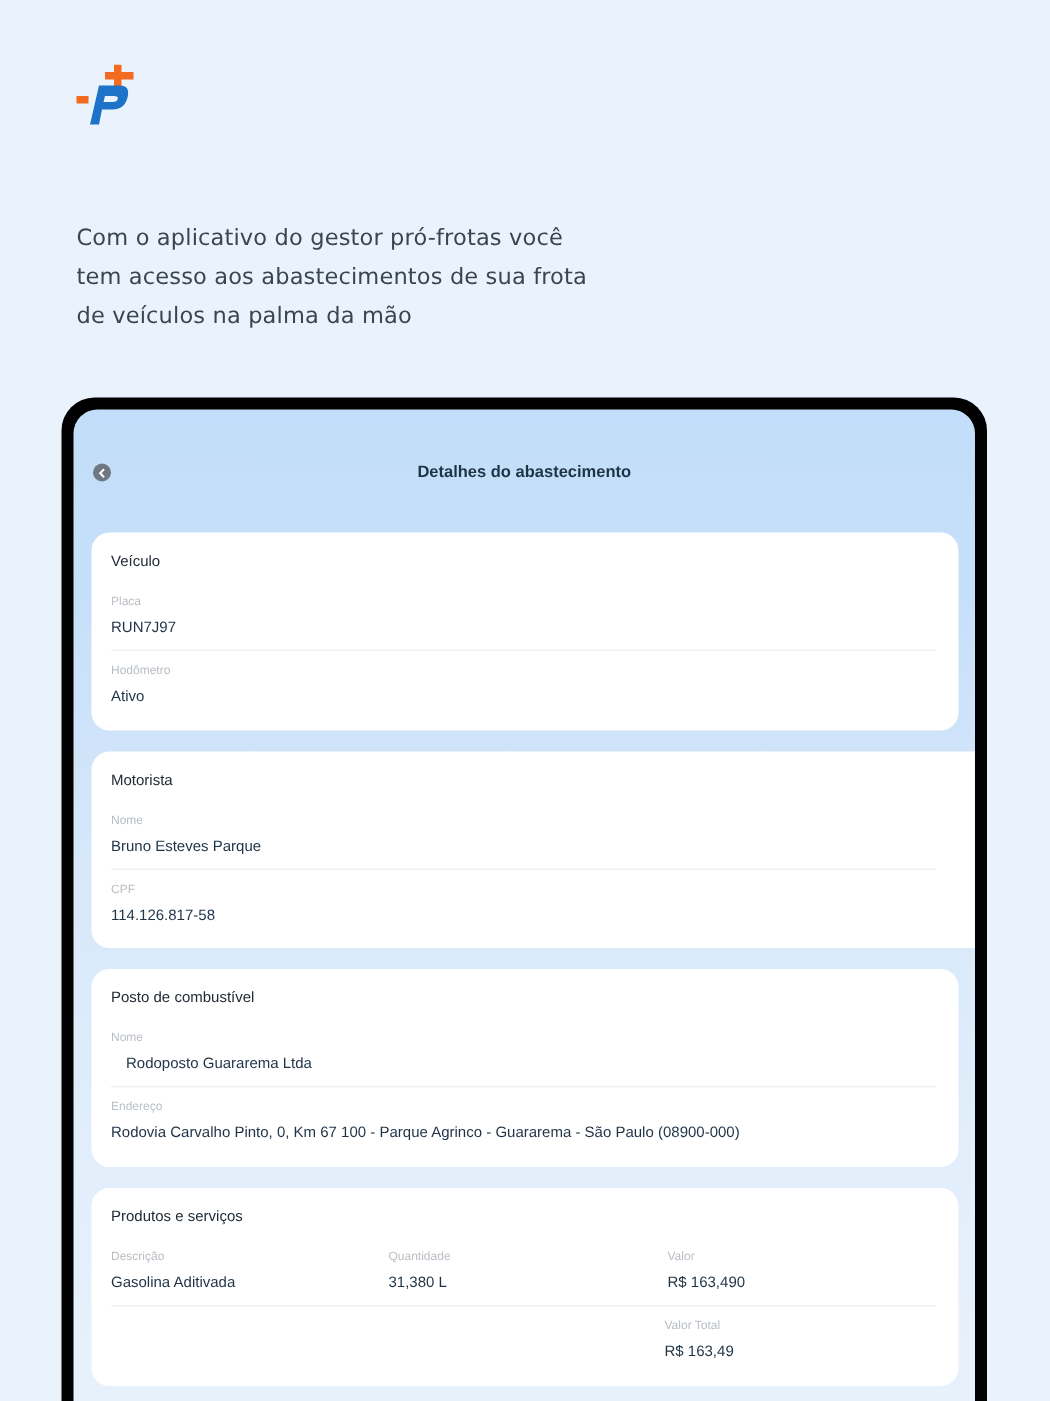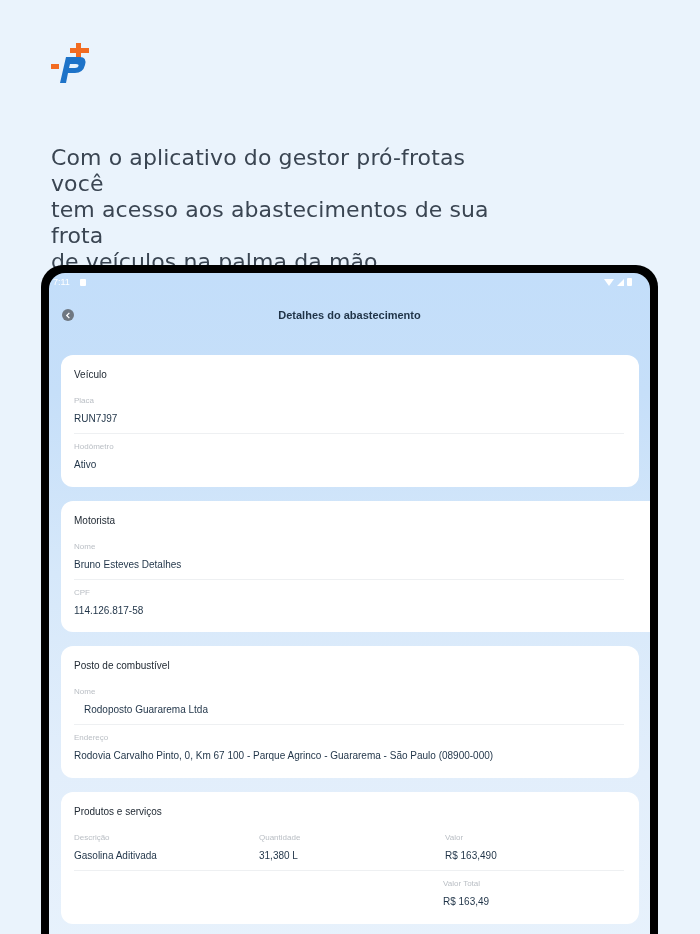--- a/index.html
+++ b/index.html
@@ -6,21 +6,21 @@
   body {
     width:700px; height:934px; overflow:hidden;
     background:#eaf3fc;
     font-family:"Liberation Sans", sans-serif;
     position:relative;
   }
   .logo { position:absolute; left:50px; top:43px; width:42px; height:42px; }
   .headline {
     position:absolute; left:51px; top:145px; width:440px;
     font-family:"DejaVu Sans", sans-serif;
-    font-size:22px; line-height:26px; color:#3a4552; font-weight:normal;
+    font-size:15px; line-height:26px; color:#3a4552; font-weight:normal;
     letter-spacing:0.1px;
   }
   .device {
     position:absolute; left:41px; top:265px; width:617px; height:700px;
     background:#000; border-radius:22px;
   }
   .screen {
     position:absolute; left:49px; top:273px; width:601px; height:700px;
     border-radius:16px 16px 0 0; overflow:hidden;
     background:linear-gradient(180deg,#c3defa 0px,#c6dff9 120px,#d6e8fa 300px,#e2eefb 500px,#e8f2fc 700px);
@@ -64,29 +64,20 @@
 
 <div class="headline">
   <div>Com o aplicativo do gestor pró-frotas você</div>
   <div>tem acesso aos abastecimentos de sua frota</div>
   <div>de veículos na palma da mão</div>
 </div>
 
 <div class="device"></div>
 <div class="screen">
 
-  <div class="status-bar">
-    <span class="status-time">7:11</span>
-    <span class="status-notif"></span>
-    <div class="status-icons">
-      <span class="wifi"></span>
-      <span class="signal"></span>
-      <span class="battery"></span>
-    </div>
-  </div>
 
   <div class="nav-header">
     <div class="back-btn">
       <svg viewBox="0 0 8 8">
         <path d="M5 1 L2 4 L5 7" stroke="#fff" stroke-width="1.5" fill="none"></path>
       </svg>
     </div>
     <div class="page-title">Detalhes do abastecimento</div>
   </div>
 
@@ -95,21 +86,21 @@
     <div class="field-label" style="left:13px;top:41px;">Placa</div>
     <div class="field-value" style="left:13px;top:58px;">RUN7J97</div>
     <div class="divider" style="top:78px;"></div>
     <div class="field-label" style="left:13px;top:87px;">Hodômetro</div>
     <div class="field-value" style="left:13px;top:104px;">Ativo</div>
   </div>
 
   <div class="card" style="top:228px;height:131px;padding-left:25px;">
     <div class="card-title">Motorista</div>
     <div class="field-label" style="left:13px;top:41px;">Nome</div>
-    <div class="field-value" style="left:13px;top:58px;">Bruno Esteves Detalhes</div>
+    <div class="field-value" style="left:13px;top:58px;">Bruno Esteves Parque</div>
     <div class="divider" style="top:78px;"></div>
     <div class="field-label" style="left:13px;top:87px;">CPF</div>
     <div class="field-value" style="left:13px;top:104px;text-align:center;">114.126.817-58</div>
   </div>
 
   <div class="card" style="top:373px;height:132px;">
     <div class="card-title">Posto de combustível</div>
     <div class="field-label" style="left:13px;top:41px;">Nome</div>
     <div class="field-value" style="left:13px;top:58px;padding-left:10px;">Rodoposto Guararema Ltda</div>
     <div class="divider" style="top:78px;"></div>

